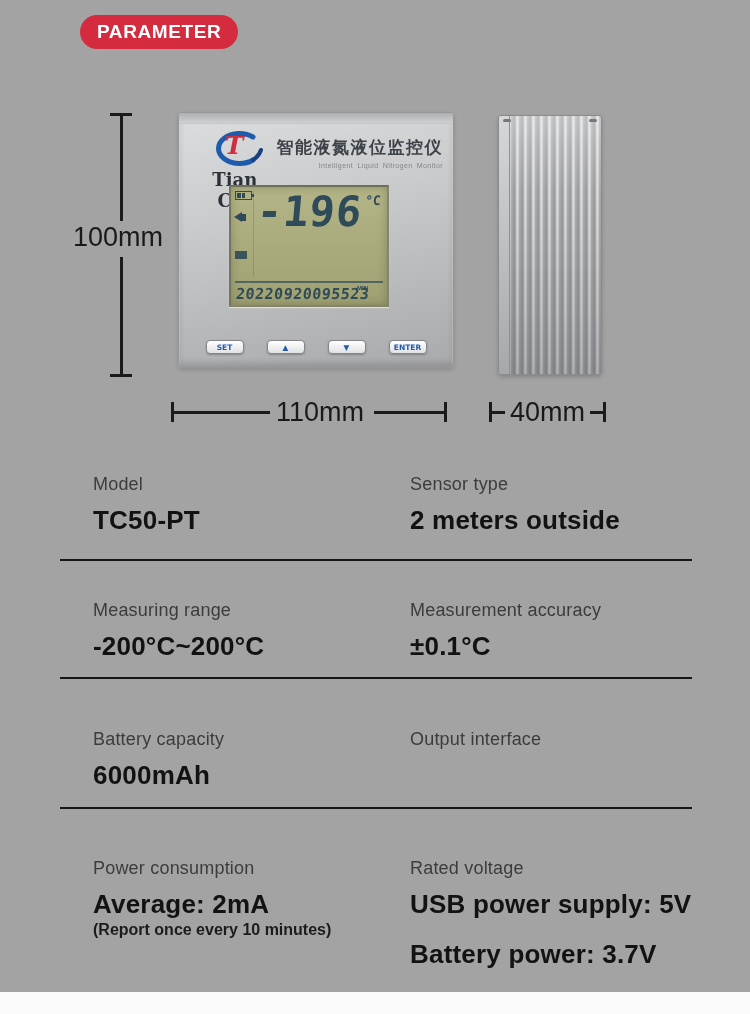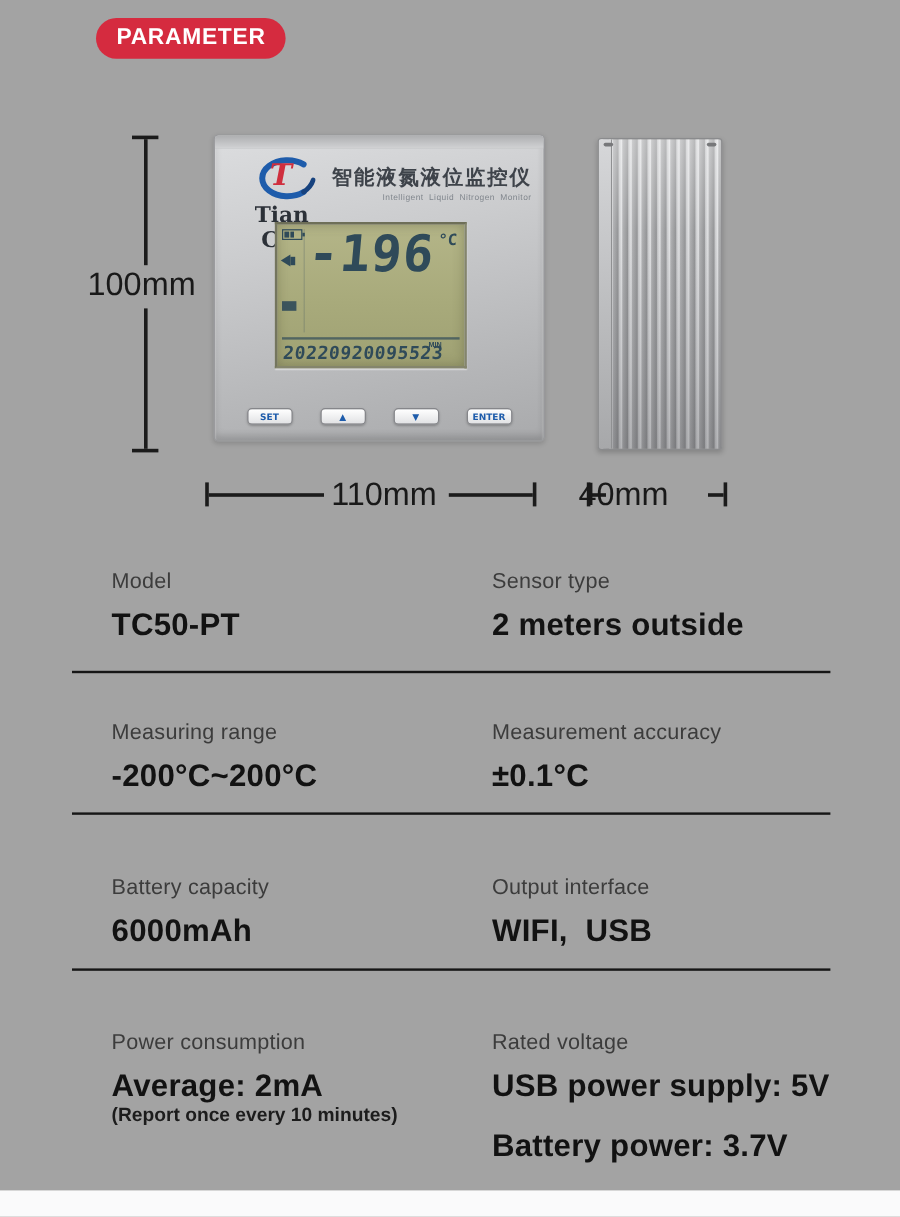--- a/index.html
+++ b/index.html
@@ -100,21 +100,21 @@
   .d100-cap-bot { left:110px; top:374px; width:22px; height:3px; }
 
   .d110-cap-l { left:171px; top:402px; width:3px;  height:20px; }
   .d110-seg1  { left:174px; top:411px; width:96px;  height:3px; }
   .d110-label { left:270px; top:397px; width:100px; }
   .d110-seg2  { left:374px; top:411px; width:70px;  height:3px; }
   .d110-cap-r { left:444px; top:402px; width:3px;  height:20px; }
 
   .d40-cap-l { left:489px; top:402px; width:3px;  height:20px; }
   .d40-seg1  { left:492px; top:411px; width:13px; height:3px; }
-  .d40-label { left:477px; top:397px; width:85px; }
+  .d40-label { left:505px; top:397px; width:85px; }
   .d40-seg2  { left:590px; top:411px; width:13px; height:3px; }
   .d40-cap-r { left:603px; top:402px; width:3px;  height:20px; }
 
   
   .cell { position:absolute; }
   .colL { left:93px; }  .colR { left:410px; }
   .r1 { top:474px; } .r2 { top:600px; } .r3 { top:729px; } .r4 { top:858px; }
   .spec-label { font-size:18px; color:#3c3c3c; letter-spacing:0.2px; }
   .spec-value { margin-top:10px; font-size:26px; font-weight:bold; color:#121212;
     letter-spacing:0.2px; white-space:pre-wrap; }
@@ -223,21 +223,20 @@
     <div class="spec-value">±0.1°C</div>
   </div>
   <div class="divider d2"></div>
 
   <div class="cell colL r3">
     <div class="spec-label">Battery capacity</div>
     <div class="spec-value">6000mAh</div>
   </div>
   <div class="cell colR r3">
     <div class="spec-label">Output interface</div>
-    <div class="spec-value">WIFI,  USB</div>
   </div>
   <div class="divider d3"></div>
 
   <div class="cell colL r4">
     <div class="spec-label">Power consumption</div>
     <div class="spec-value">Average: 2mA</div>
     <div class="spec-note">(Report once every 10 minutes)</div>
   </div>
   <div class="cell colR r4">
     <div class="spec-label">Rated voltage</div>

